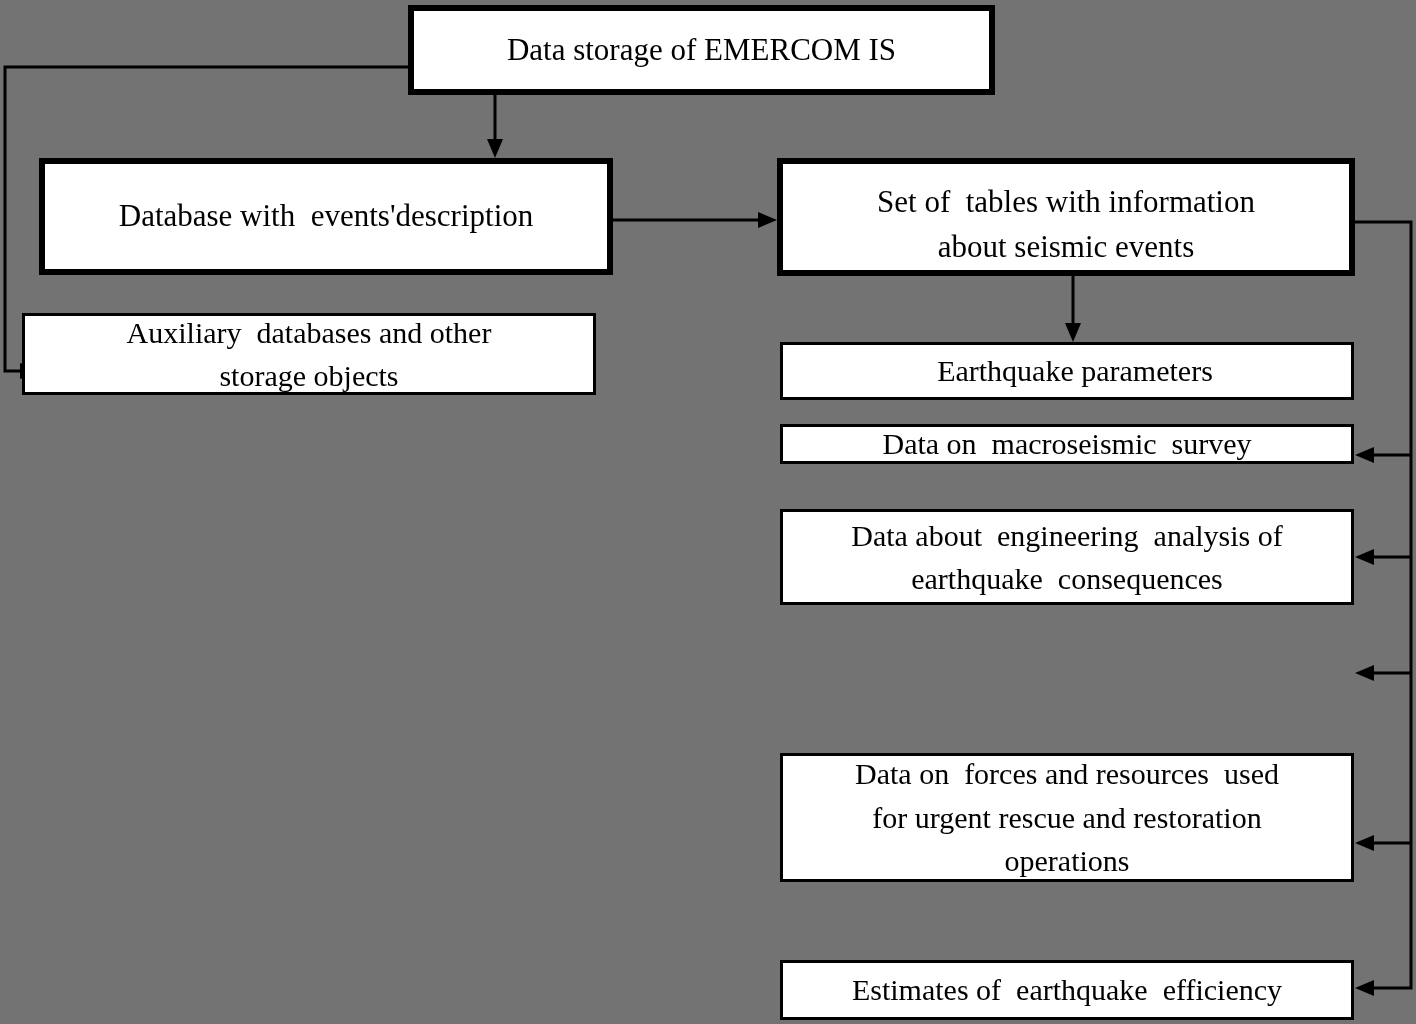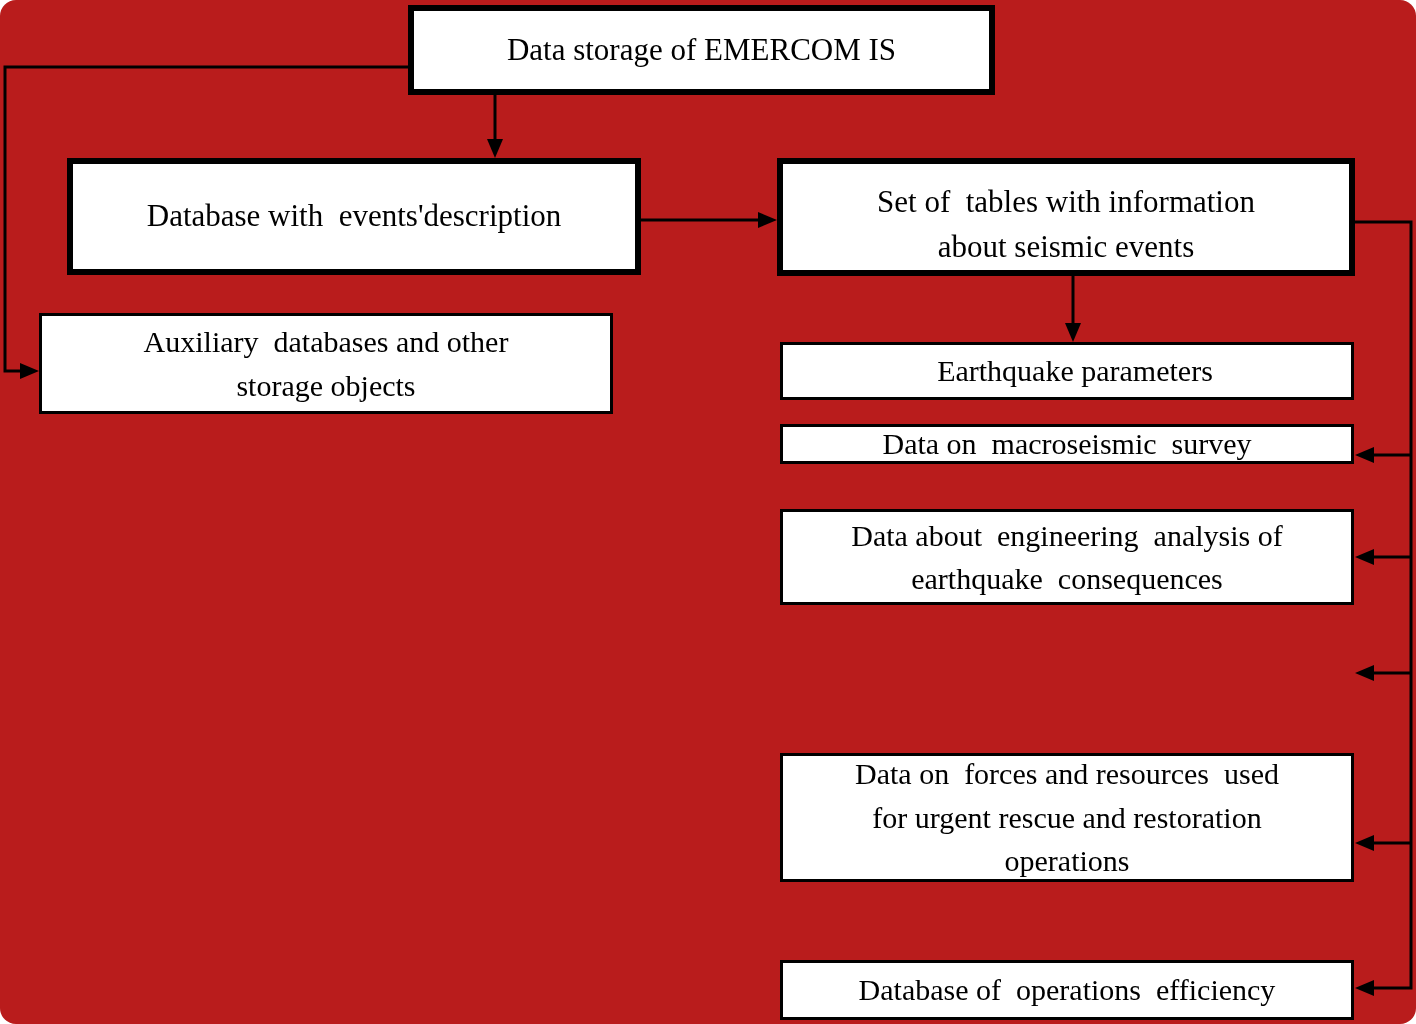--- a/index.html
+++ b/index.html
@@ -1,22 +1,21 @@
 <!DOCTYPE html>
 <html><head>
 <meta charset="utf-8">
 <style>
   html, body { margin: 0; padding: 0; background: #ffffff; }
   #canvas {
     position: relative;
     width: 1416px;
     height: 1024px;
-    background: #b91c1c;
+    background: #737373;
     overflow: hidden;
-    border-radius: 16px;
   }
   #connectors {
     position: absolute;
     left: 0; top: 0;
     width: 1416px; height: 1024px;
   }
   #connectors line, #connectors polyline {
     stroke: #000000;
     stroke-width: 3;
     fill: none;
@@ -92,25 +91,25 @@
     <g>
       <line x1="1411" y1="843" x2="1374" y2="843"></line>
       <polygon points="1355,843 1374,835 1374,851"></polygon>
     </g>
   </svg>
 
   <div class="box thick" style="left:408px; top:5px; width:587px; height:90px;">
     <div class="label">Data storage of EMERCOM IS</div>
   </div>
 
-  <div class="box thick" style="left:39px; top:158px; width:574px; height:117px;margin-left:28px;">
+  <div class="box thick" style="left:39px; top:158px; width:574px; height:117px;">
     <div class="label">Database with  events'description</div>
   </div>
 
-  <div class="box" style="left:39px; top:313px; width:574px; height:101px;">
+  <div class="box" style="left:22px; top:313px; width:574px; height:82px;">
     <div class="label">Auxiliary  databases and other
 storage objects</div>
   </div>
 
   <div class="box thick" style="left:777px; top:158px; width:578px; height:118px;align-items:flex-end;">
     <div class="label">Set of  tables with information
 about seismic events</div>
   </div>
 
   <div class="box" style="left:780px; top:342px; width:574px; height:58px;padding-left:16px;">
@@ -127,16 +126,16 @@
   </div>
 
 
   <div class="box" style="left:780px; top:753px; width:574px; height:129px;">
     <div class="label">Data on  forces and resources  used
 for urgent rescue and restoration
 operations</div>
   </div>
 
   <div class="box" style="left:780px; top:960px; width:574px; height:60px;">
-    <div class="label">Database of  operations  efficiency</div>
+    <div class="label">Estimates of  earthquake  efficiency</div>
   </div>
 
 </div>
 
 </body></html>

